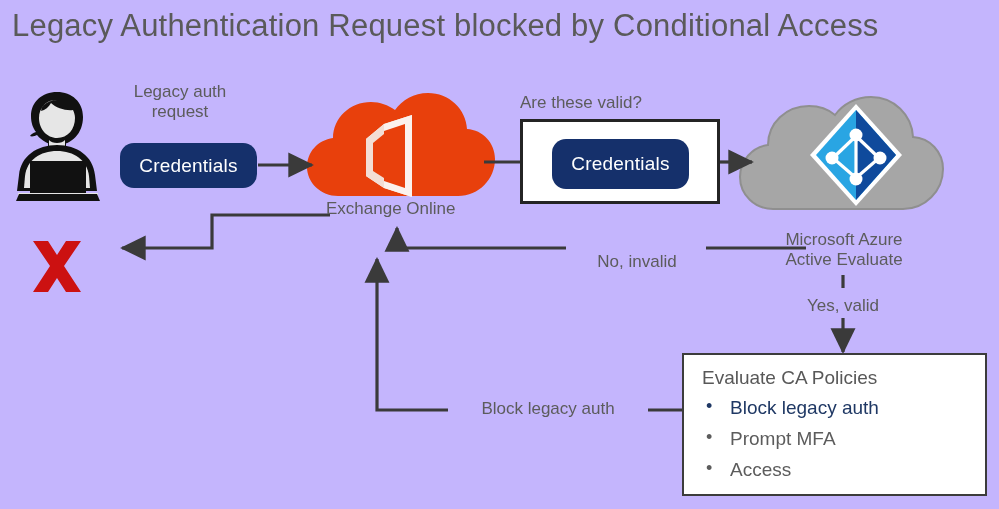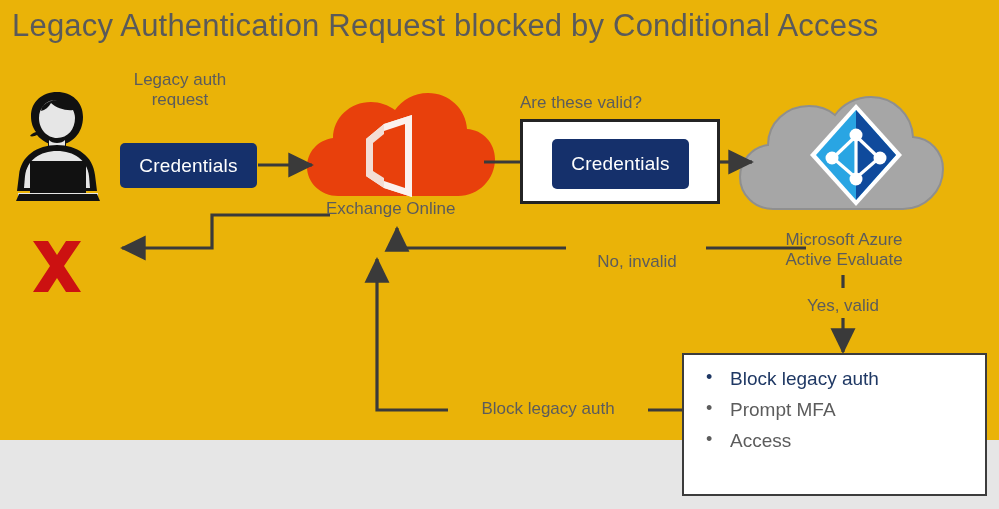--- a/index.html
+++ b/index.html
@@ -12,22 +12,22 @@
     height: 509px;
     position: relative;
     overflow: hidden;
     font-family: "Liberation Sans", sans-serif;
     color: #595959;
   }
   #stage {
     position: absolute;
     inset: 0;
     width: 999px;
-    height: 440px;
-    background: #eab308;
+    height: 509px;
+    background: #c4b5fd;
   }
   .abs { position: absolute; }
 
   
   #page-title {
     left: 12px;
     top: 8px;
     font-size: 31px;
     font-weight: 400;
     color: #5a5a5a;
@@ -41,21 +41,21 @@
     color: #5c5c5c;
     line-height: 1.15;
     white-space: nowrap;
   }
   .lbl.center { text-align: center; }
 
   
   .cred-pill {
     background: #15306b;
     color: #ffffff;
-    border-radius: 5px;
+    border-radius: 14px;
     display: flex;
     align-items: center;
     justify-content: center;
     font-size: 19px;
     letter-spacing: 0.2px;
   }
 
   
   #valid-box {
     background: #ffffff;
@@ -226,21 +226,21 @@
 
     <path class="ln" d="M330 215 L212 215 L212 248 L122 248" marker-end="url(#ah)"></path>
 
     <line class="ln" x1="843" y1="275" x2="843" y2="288"></line>
     <line class="ln" x1="843" y1="318" x2="843" y2="352" marker-end="url(#ah)"></line>
 
     <line class="ln" x1="682" y1="410" x2="648" y2="410"></line>
     <path class="ln" d="M448 410 L377 410 L377 259" marker-end="url(#ah)"></path>
   </svg>
 
-  <div class="abs lbl center" style="left:112px; top:70px; width:136px;">
+  <div class="abs lbl center" style="left:112px; top:82px; width:136px;">
     <div>Legacy auth</div>
     <div>request</div>
   </div>
 
   <div class="abs cred-pill" style="left:120px; top:143px; width:137px; height:45px;">Credentials</div>
 
   <div class="abs lbl" style="left:326px; top:199px; width:150px; ">Exchange Online</div>
 
   <div class="abs lbl" style="left:520px; top:93px; width:200px; ">Are these valid?</div>
 
@@ -253,20 +253,21 @@
     <div>Active Evaluate</div>
   </div>
 
   <div class="abs lbl" style="left:572px; top:236px; width:130px; text-align:center;margin-top:16px;">No, invalid</div>
 
   <div class="abs lbl" style="left:783px; top:296px; width:120px; text-align:center;">Yes, valid</div>
 
   <div class="abs lbl" style="left:450px; top:399px; width:196px; text-align:center;">Block legacy auth</div>
 
   <div class="abs" id="ca-box" style="left:682px; top:353px; width:305px; height:143px;">
+    <div class="ca-title">Evaluate CA Policies</div>
     <ul>
       <li class="highlight">Block legacy auth</li>
       <li>Prompt MFA</li>
       <li>Access</li>
     </ul>
   </div>
 
 </div>
 
 </body></html>

